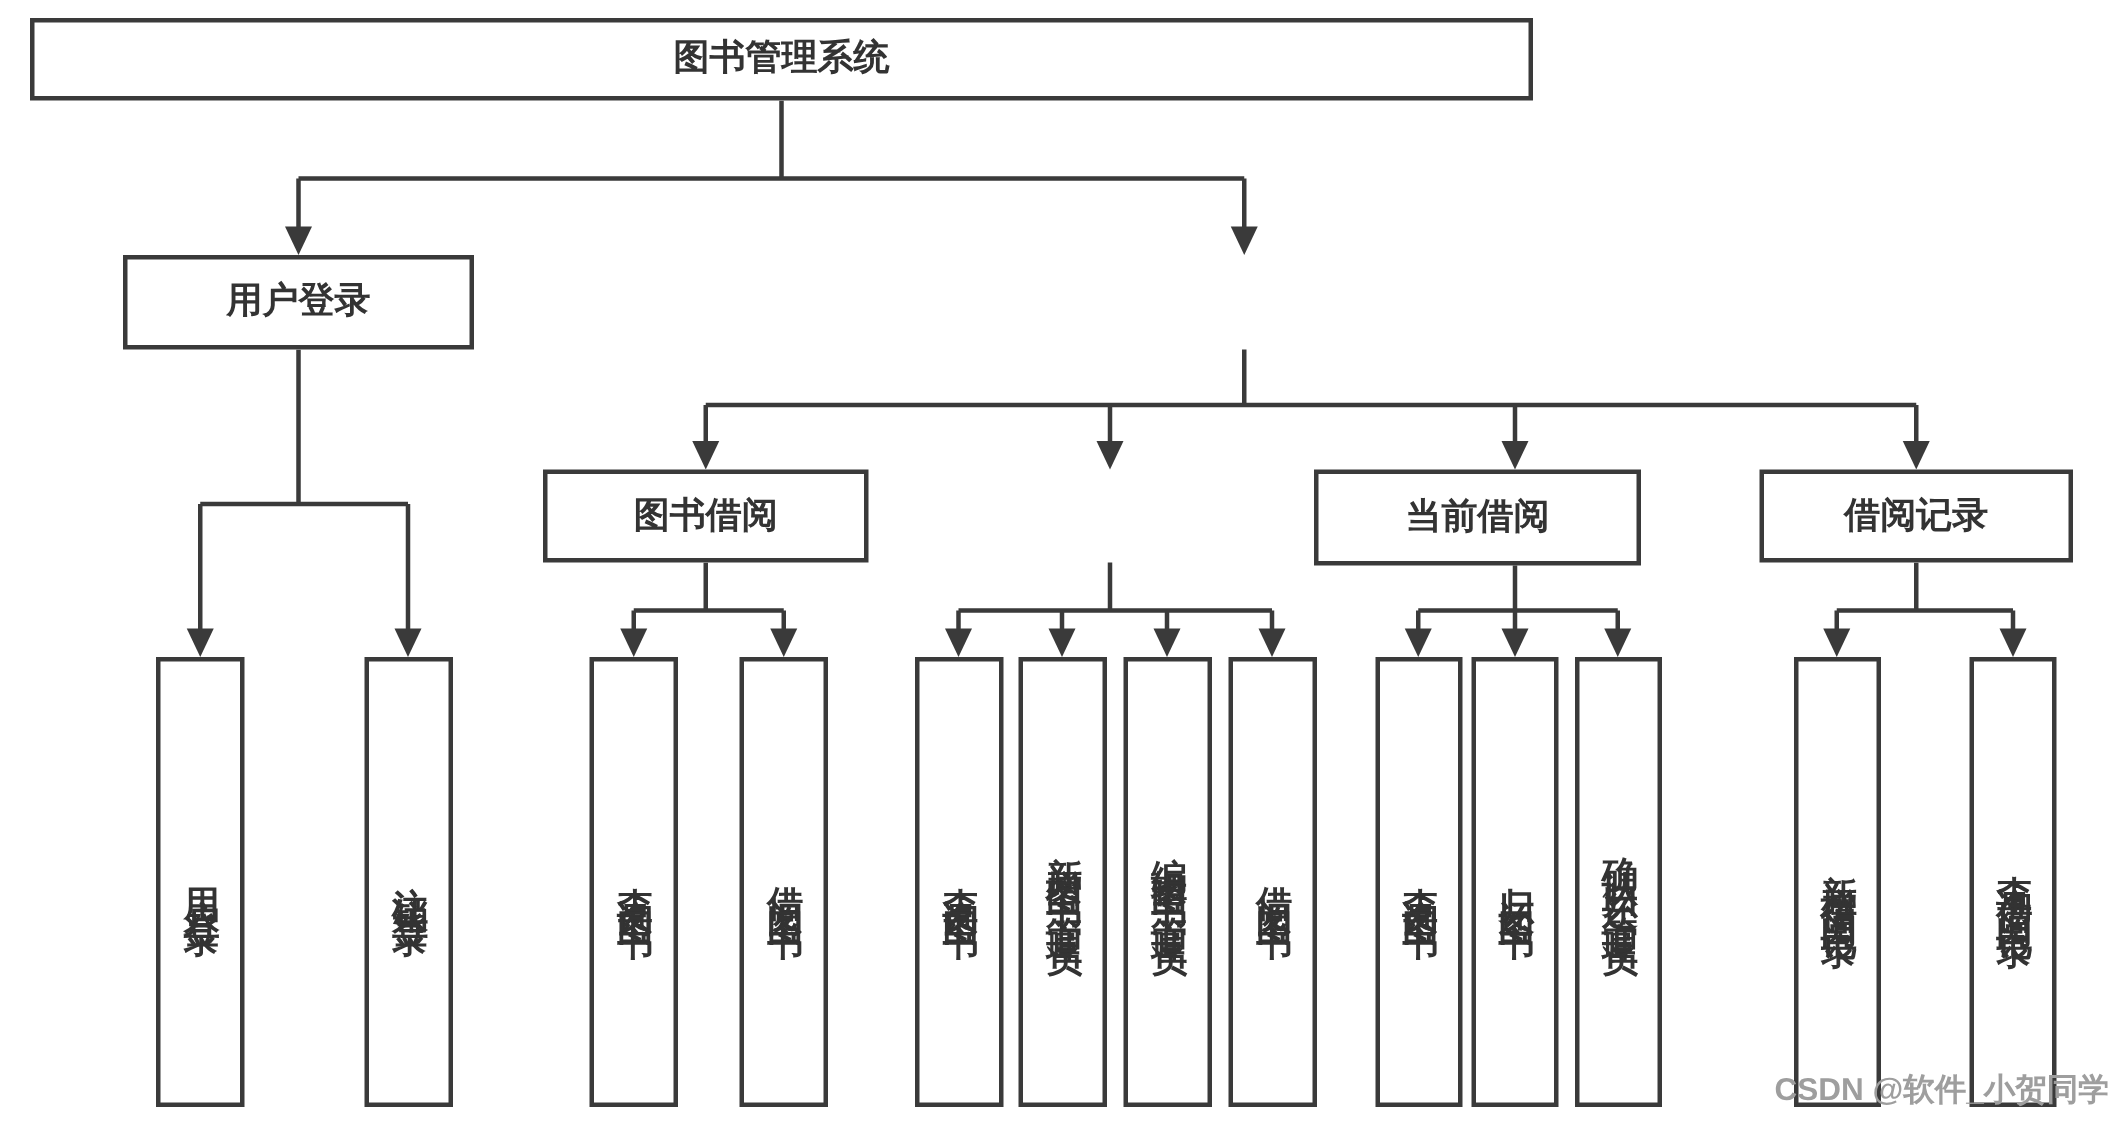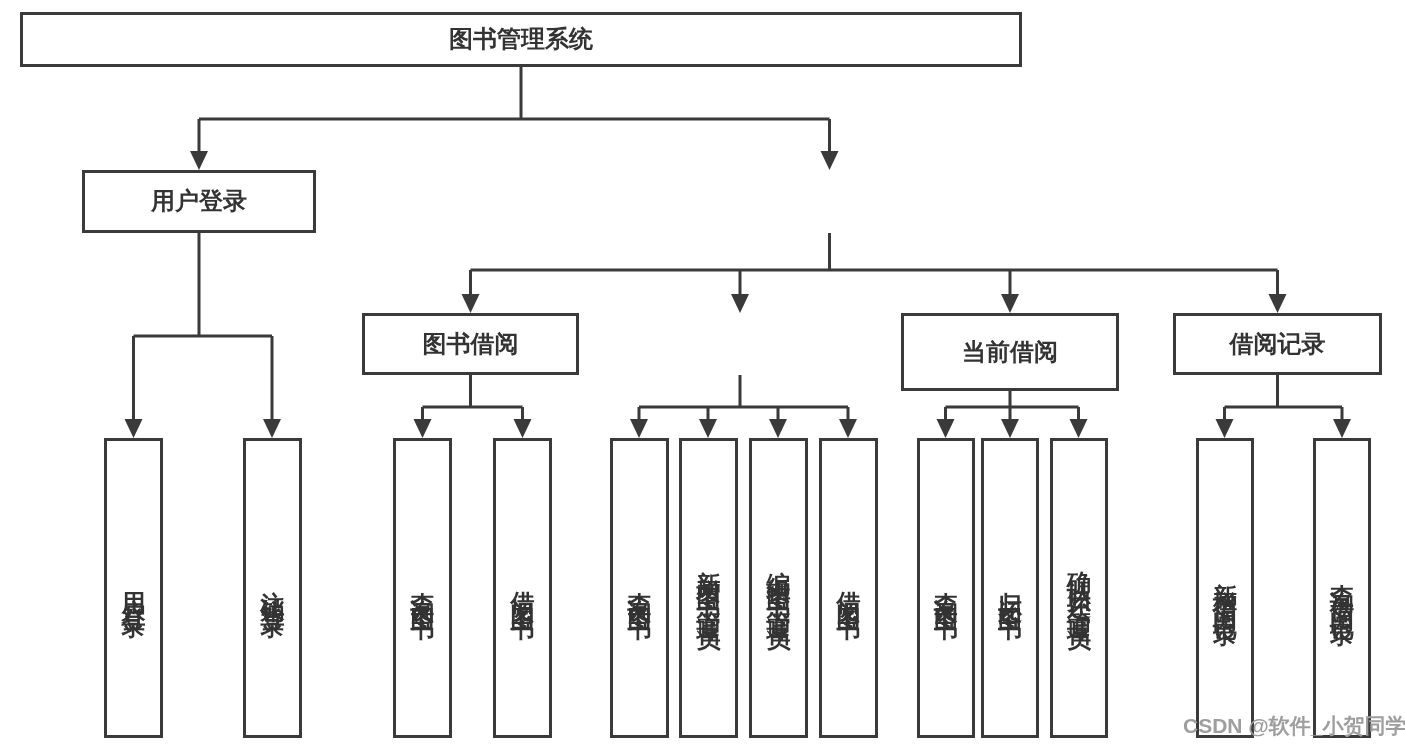--- a/index.html
+++ b/index.html
@@ -118,21 +118,21 @@
     <span class="lbl">图书管理系统</span>
   </div>
 
   <div class="box" style="left:82px;top:170px;width:234px;height:63px">
     <span class="lbl">用户登录</span>
   </div>
 
   <div class="box" style="left:362px;top:313px;width:217px;height:62px">
     <span class="lbl">图书借阅</span>
   </div>
-  <div class="box" style="left:901px;top:313px;width:218px;height:78px">
+  <div class="box" style="left:876px;top:313px;width:218px;height:64px">
     <span class="lbl">当前借阅</span>
   </div>
   <div class="box" style="left:1173px;top:313px;width:209px;height:62px">
     <span class="lbl">借阅记录</span>
   </div>
 
   <div class="box leaf" style="left:104px;top:438px;width:59px;height:300px">
     <span class="lbl">用户登录</span>
   </div>
   <div class="box leaf" style="left:243px;top:438px;width:59px;height:300px">

